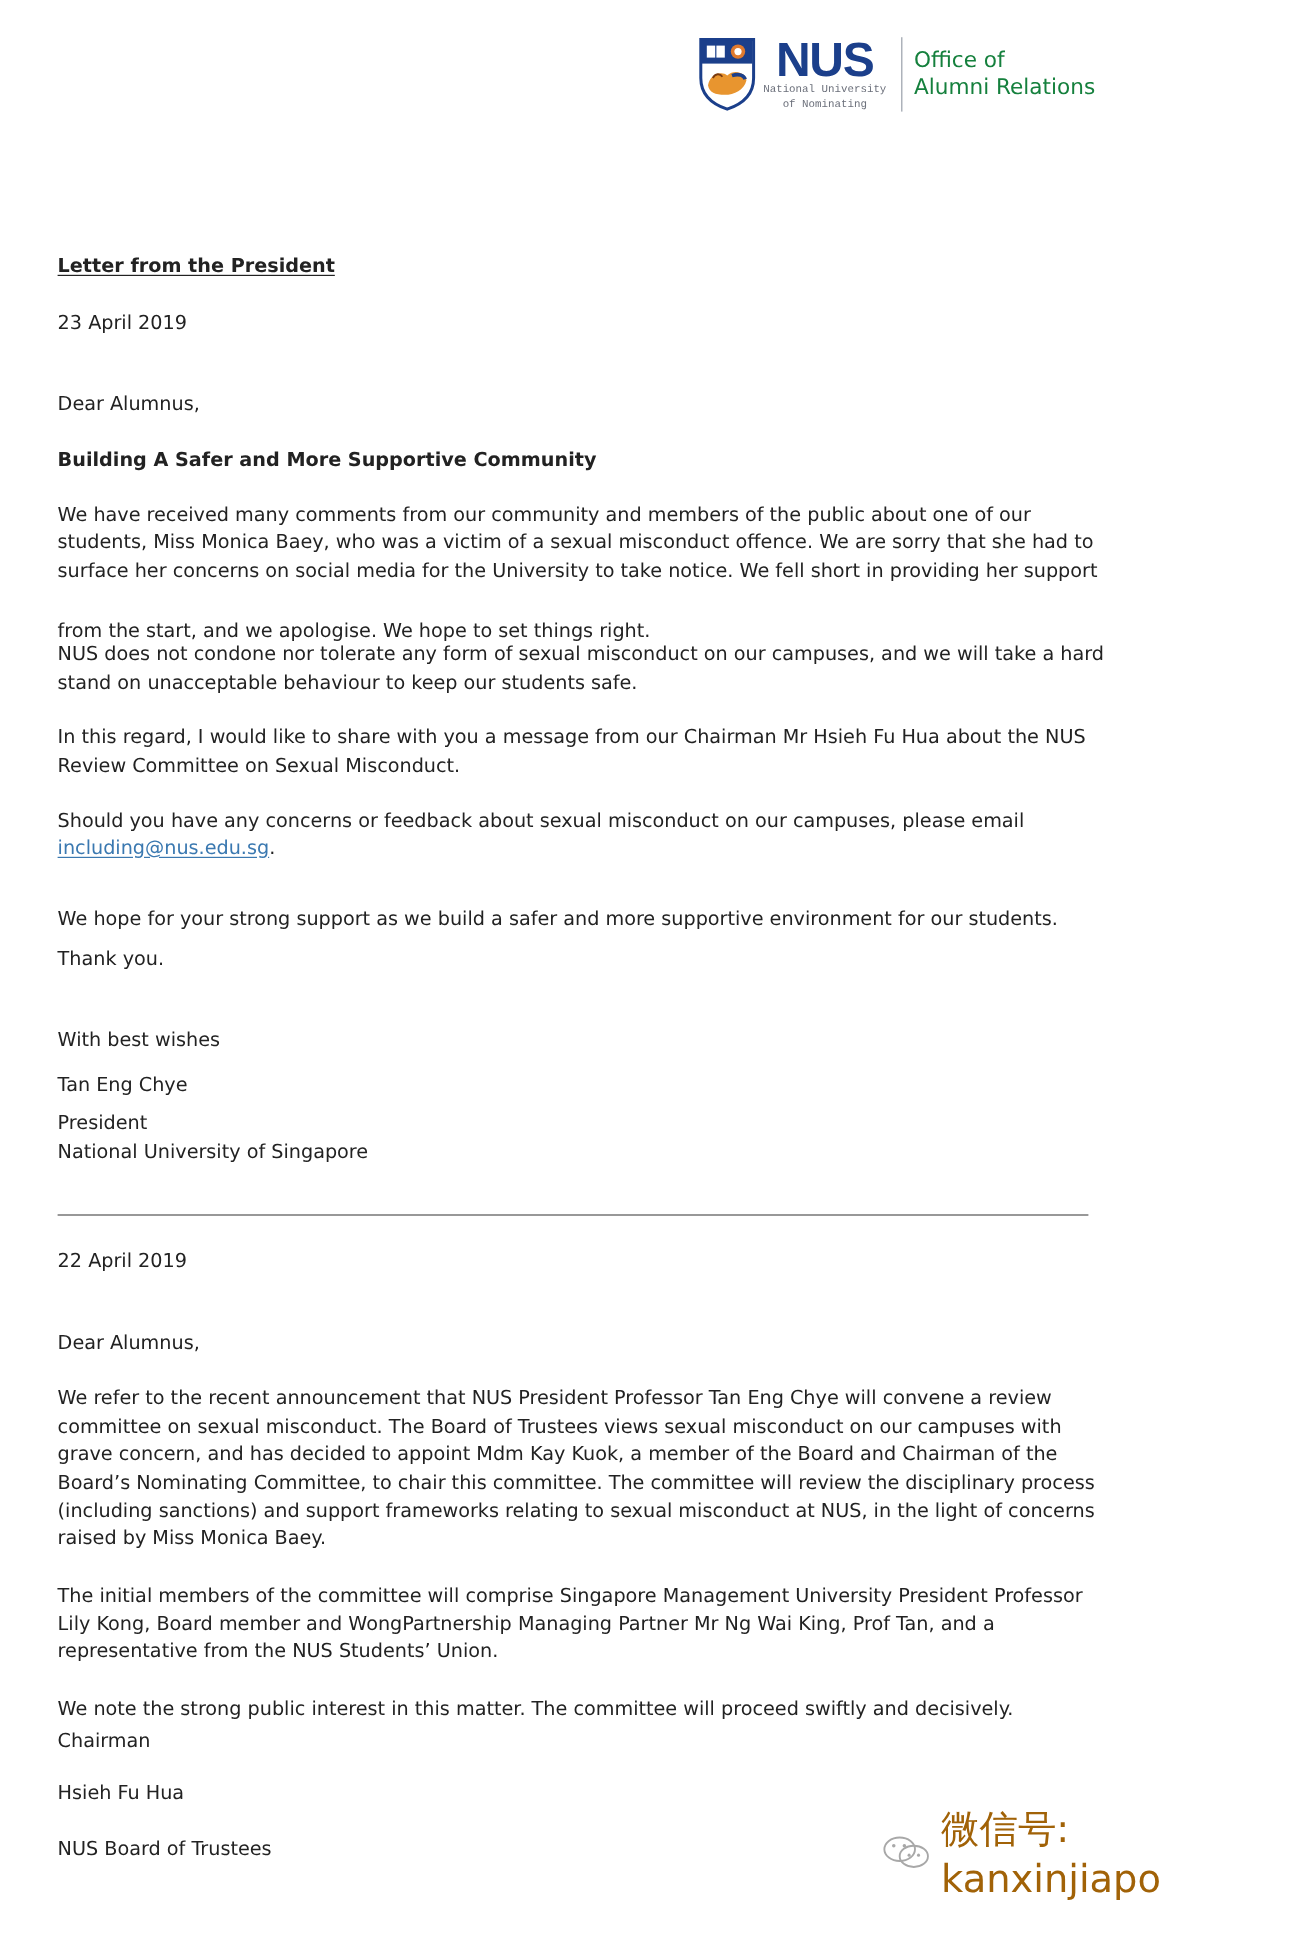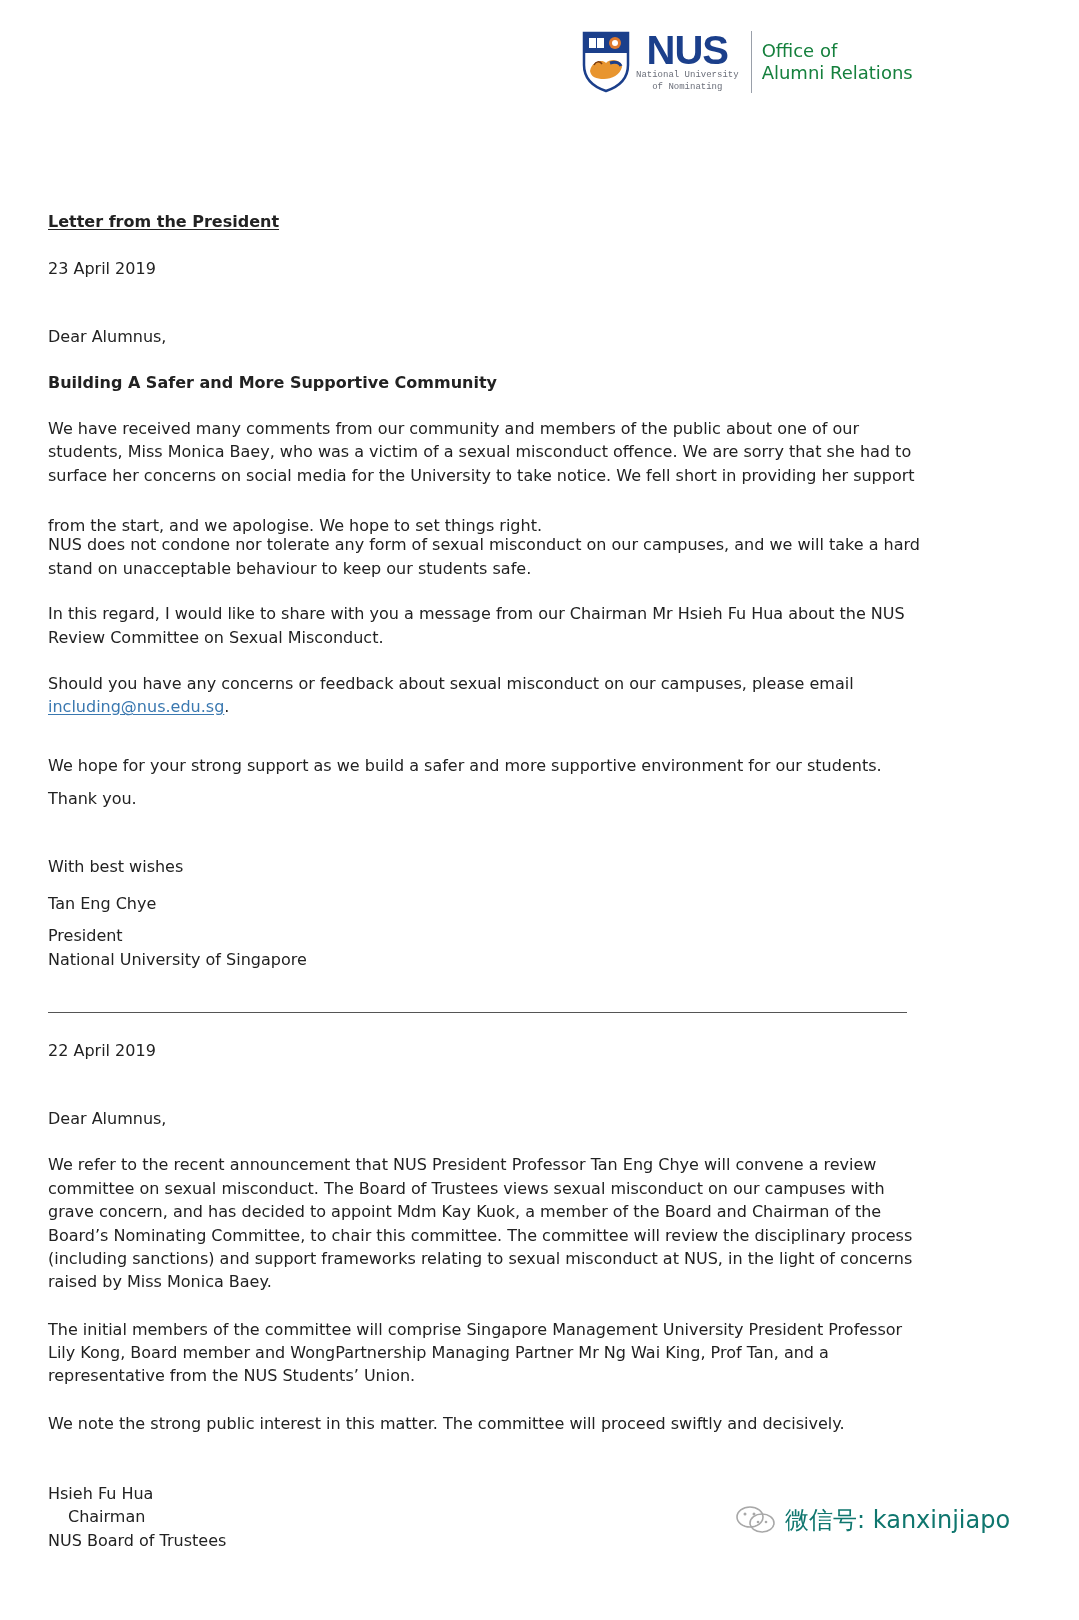--- a/index.html
+++ b/index.html
@@ -13,21 +13,21 @@
     .nus-word { font-family: "Liberation Sans", sans-serif; font-weight: bold; font-size: 40px; line-height: 36px; color: #1b3f8b; letter-spacing: -1px; }
     .nus-sub { font-family: Liberation Mono, monospace; font-size: 9px; line-height: 10px; color: #6b6f7a; margin-top: 2px; }
     .logo-divider { width: 1px; height: 62px; background: #9aa0aa; margin-left: 12px; margin-right: 10px; }
     .oar { font-family: "DejaVu Sans", sans-serif; font-size: 18px; line-height: 22px; color: #15803d; }
 
     .line { position: absolute; left: 48px; font-size: 16px; line-height: 20px; white-space: pre; }
     .bold { font-weight: bold; }
     .underline { text-decoration: underline; text-underline-offset: 2px; }
     .link { color: #3a78b0; text-decoration: underline; text-underline-offset: 2px; cursor: pointer; }
     .sep { position: absolute; left: 48px; top: 1012px; width: 859px; height: 1px; background: #555555; }
-    .watermark { position: absolute; left: 735px; top: 1503px; display: flex; align-items: center; color: #0f766e; font-size: 24px; }
+    .watermark { position: absolute; left: 735px; top: 1503px; display: flex; align-items: center; color: #a16207; font-size: 32px; }
     .watermark svg { margin-right: 8px; }
   </style>
 </head>
 <body>
 
 <div class="logo">
   <svg class="crest" viewBox="0 0 48 62">
     <path d="M2 2 H46 V34 C46 48 36 56 24 60 C12 56 2 48 2 34 Z" fill="#ffffff" stroke="#1b3f8b" stroke-width="2.5"></path>
     <rect x="3" y="3" width="42" height="19" fill="#1b3f8b"></rect>
     <rect x="7" y="7" width="7" height="10" fill="#ffffff"></rect>
@@ -89,21 +89,21 @@
 <div class="line" style="top:1249px;">(including sanctions) and support frameworks relating to sexual misconduct at NUS, in the light of concerns</div>
 <div class="line" style="top:1272px;">raised by Miss Monica Baey.</div>
 
 <div class="line" style="top:1320px;">The initial members of the committee will comprise Singapore Management University President Professor</div>
 <div class="line" style="top:1343px;">Lily Kong, Board member and WongPartnership Managing Partner Mr Ng Wai King, Prof Tan, and a</div>
 <div class="line" style="top:1366px;">representative from the NUS Students’ Union.</div>
 
 <div class="line" style="top:1414px;">We note the strong public interest in this matter. The committee will proceed swiftly and decisively.</div>
 
 <div class="line" style="top:1484px;">Hsieh Fu Hua</div>
-<div class="line" style="top:1507px;margin-left:20px;">Chairman</div>
+<div class="line" style="top:1441px;">Chairman</div>
 <div class="line" style="top:1531px;">NUS Board of Trustees</div>
 
 <div class="watermark">
   <svg width="42" height="34" viewBox="0 0 42 34">
     <ellipse cx="15" cy="14" rx="13" ry="10" fill="none" stroke="#a8a8a8" stroke-width="1.6"></ellipse>
     <ellipse cx="27" cy="20" rx="12" ry="9" fill="none" stroke="#a8a8a8" stroke-width="1.6"></ellipse>
     <circle cx="10" cy="11" r="1.5" fill="#a8a8a8"></circle>
     <circle cx="19" cy="11" r="1.5" fill="#a8a8a8"></circle>
     <circle cx="23" cy="19" r="1.3" fill="#a8a8a8"></circle>
     <circle cx="31" cy="19" r="1.3" fill="#a8a8a8"></circle>

